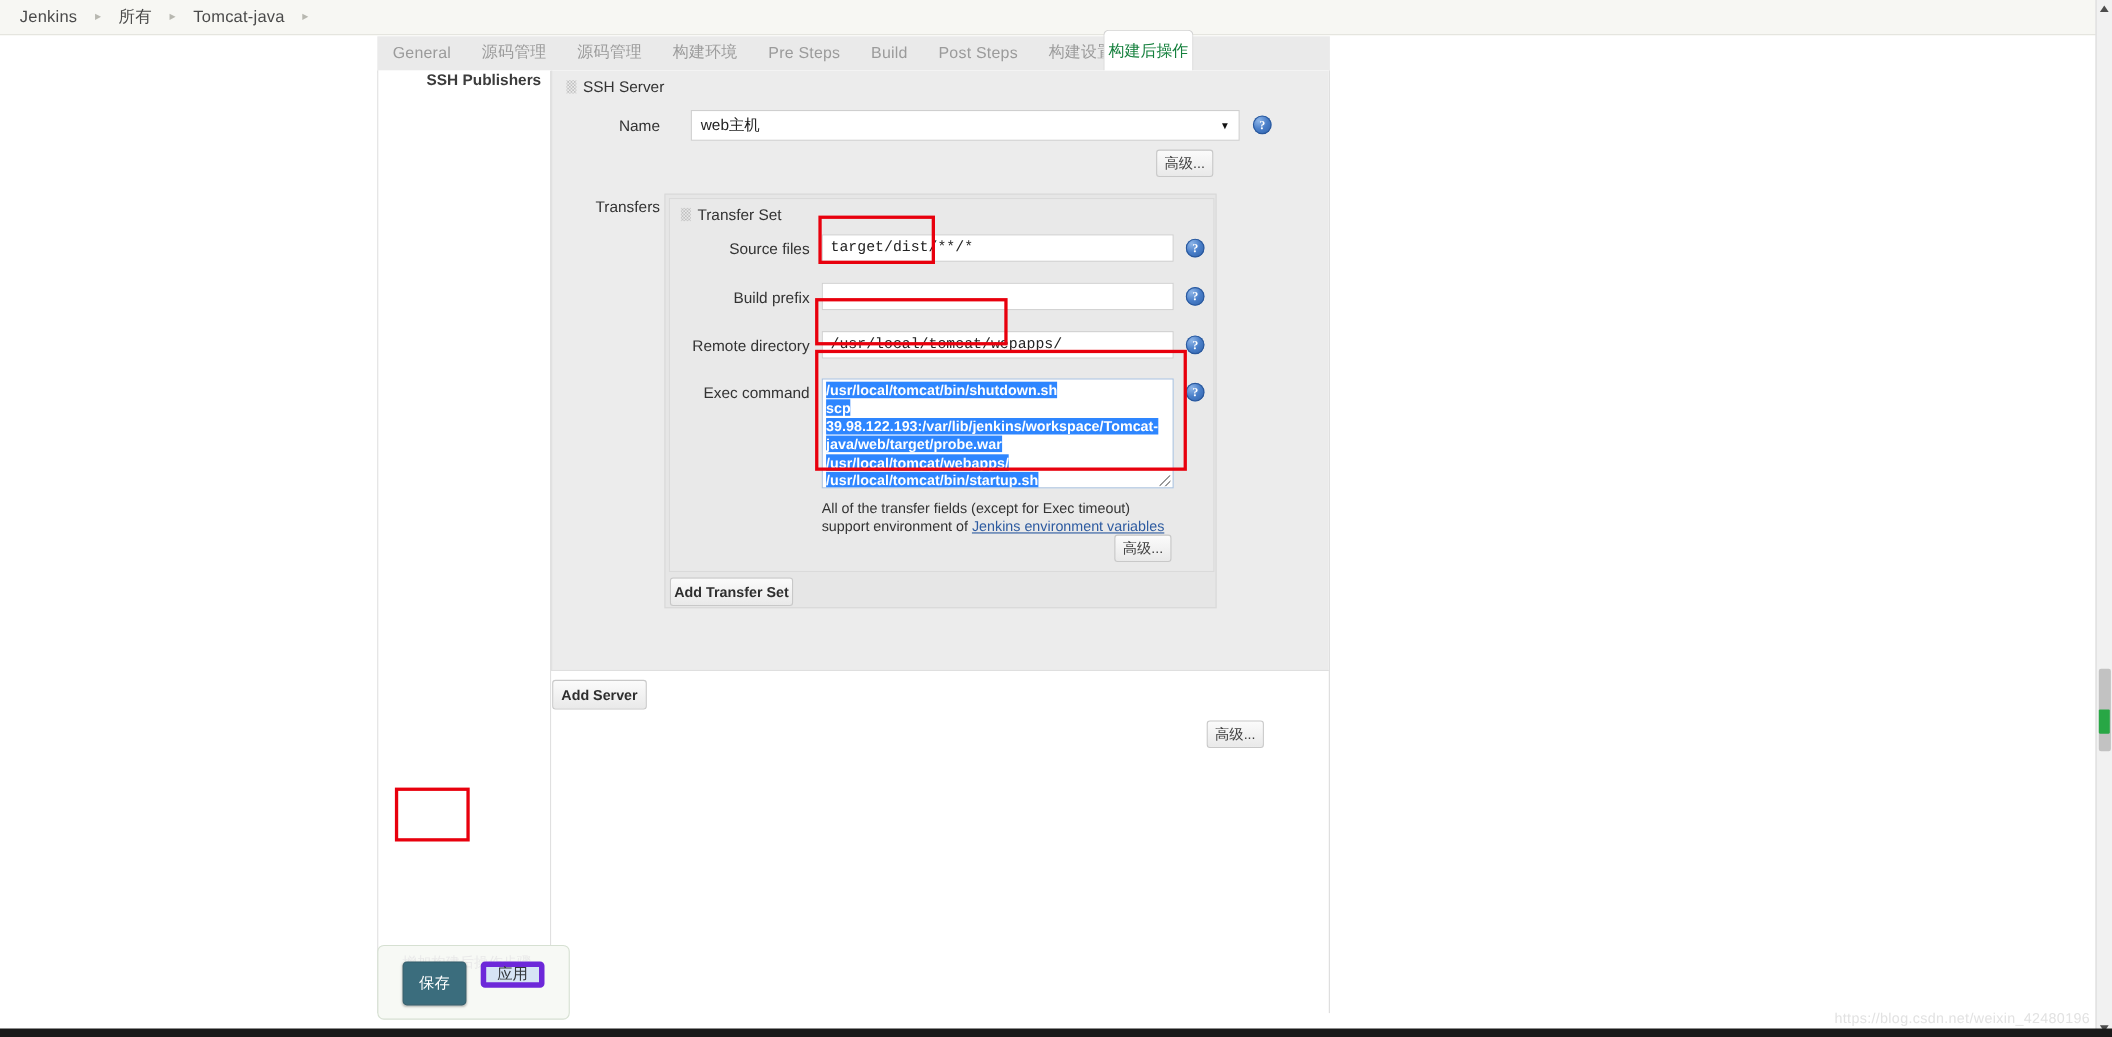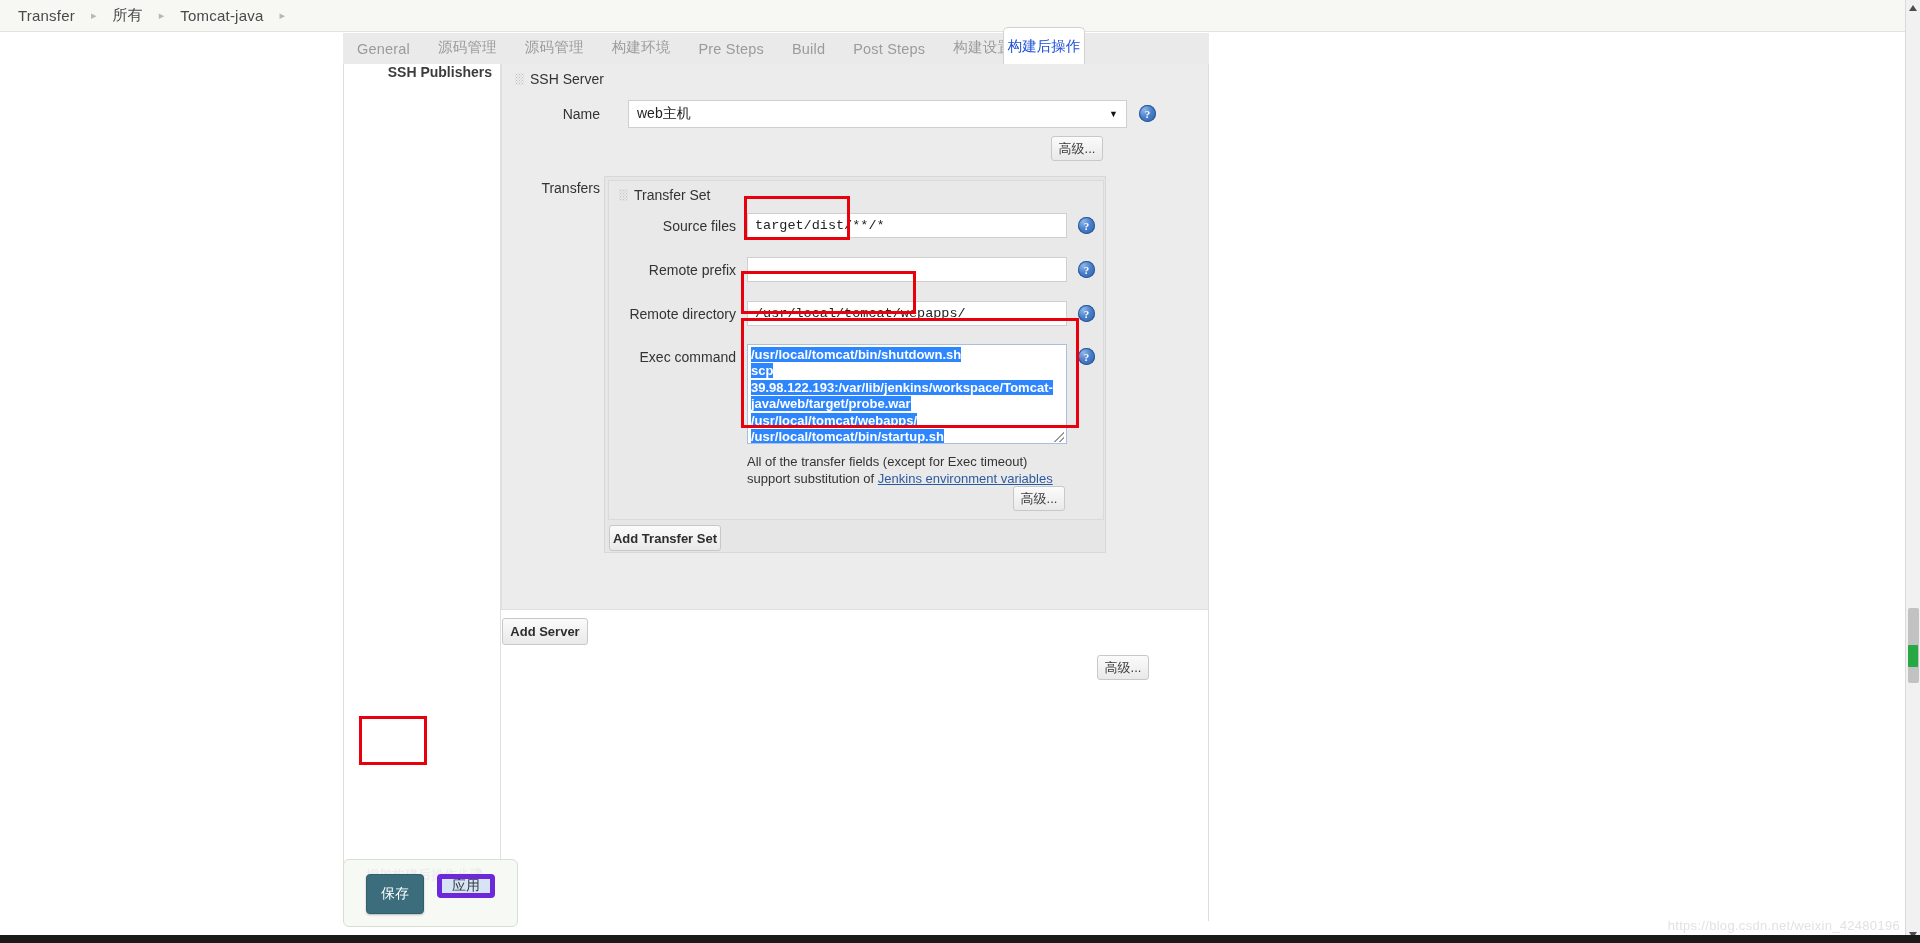--- a/index.html
+++ b/index.html
@@ -56,21 +56,21 @@
   .tab-active {
     position: absolute;
     left: 1003px; top: 27px;
     width: 82px; height: 38px;
     background: #ffffff;
     border: 1px solid #d2d2d2;
     border-bottom: none;
     border-radius: 5px 5px 0 0;
     display: flex; align-items: center; justify-content: center;
     font-size: 14.5px;
-    color: #1d4ed8;
+    color: #15803d;
     box-sizing: border-box;
   }
 
   
   .config-panel {
     position: absolute;
     left: 343px; top: 64px;
     width: 866px; height: 857px;
     background: #ffffff;
     border-left: 1px solid #dcdcdc;
@@ -325,21 +325,21 @@
     width: 696px; height: 888px;
     background: #ffffff;
   }
 </style>
 </head>
 <body>
 
 <div id="root">
 
   <div class="breadcrumb-bar">
-    <span class="crumb">Transfer</span>
+    <span class="crumb">Jenkins</span>
     <span class="crumb-sep">▸</span>
     <span class="crumb">所有</span>
     <span class="crumb-sep">▸</span>
     <span class="crumb">Tomcat-java</span>
     <span class="crumb-sep">▸</span>
   </div>
 
   <div class="page-bg-right"></div>
 
   <div class="tabbar">
@@ -388,21 +388,21 @@
             <span>Transfer Set</span>
           </div>
 
           <div class="field-row" style="left:0px; top:32px; width:496px;">
             <div class="field-label" style="width:127px; padding-top:5px;">Source files</div>
             <input class="text-input" style="margin-left: 11px; width: 320px; height: 25px;" value="target/dist/**/*">
             <div class="help-icon" style="margin-left:11px; margin-top:4px;">?</div>
           </div>
 
           <div class="field-row" style="left:0px; top:76px; width:496px;">
-            <div class="field-label" style="width:127px; padding-top:5px;">Remote prefix</div>
+            <div class="field-label" style="width:127px; padding-top:5px;">Build prefix</div>
             <input class="text-input" style="margin-left: 11px; width: 320px; height: 25px;" value="">
             <div class="help-icon" style="margin-left:11px; margin-top:4px;">?</div>
           </div>
 
           <div class="field-row" style="left:0px; top:120px; width:496px;">
             <div class="field-label" style="width:127px; padding-top:5px;">Remote directory</div>
             <input class="text-input" style="margin-left: 11px; width: 320px; height: 25px;" value="/usr/local/tomcat/wepapps/">
             <div class="help-icon" style="margin-left:11px; margin-top:4px;">?</div>
           </div>
 
@@ -414,21 +414,21 @@
               <div><span class="sel">java/web/target/probe.war /usr/local/tomcat/webapps/</span></div>
               <div><span class="sel">/usr/local/tomcat/bin/startup.sh</span></div>
               <div class="resize-grip"></div>
             </div>
             <div class="help-icon" style="margin-left:11px; margin-top:4px;">?</div>
           </div>
 
           <div class="helptext" style="left:138px; top:272px; width:340px;">
             <div>All of the transfer fields (except for Exec timeout)</div>
             <div>
-              <span>support substitution of </span><a href="#">Jenkins environment variables</a>
+              <span>support environment of </span><a href="#">Jenkins environment variables</a>
             </div>
           </div>
 
           <div class="btn" style="position:absolute; left:404px; top:305px; width:52px; height:25px; display:flex; align-items:center; justify-content:center;">高级...</div>
         </div>
 
         <div class="btn btn-bold" style="position:absolute; left:4px; top:348px; width:112px; height:26px; display:flex; align-items:center; justify-content:center;">Add Transfer Set</div>
       </div>
     </div>
 

